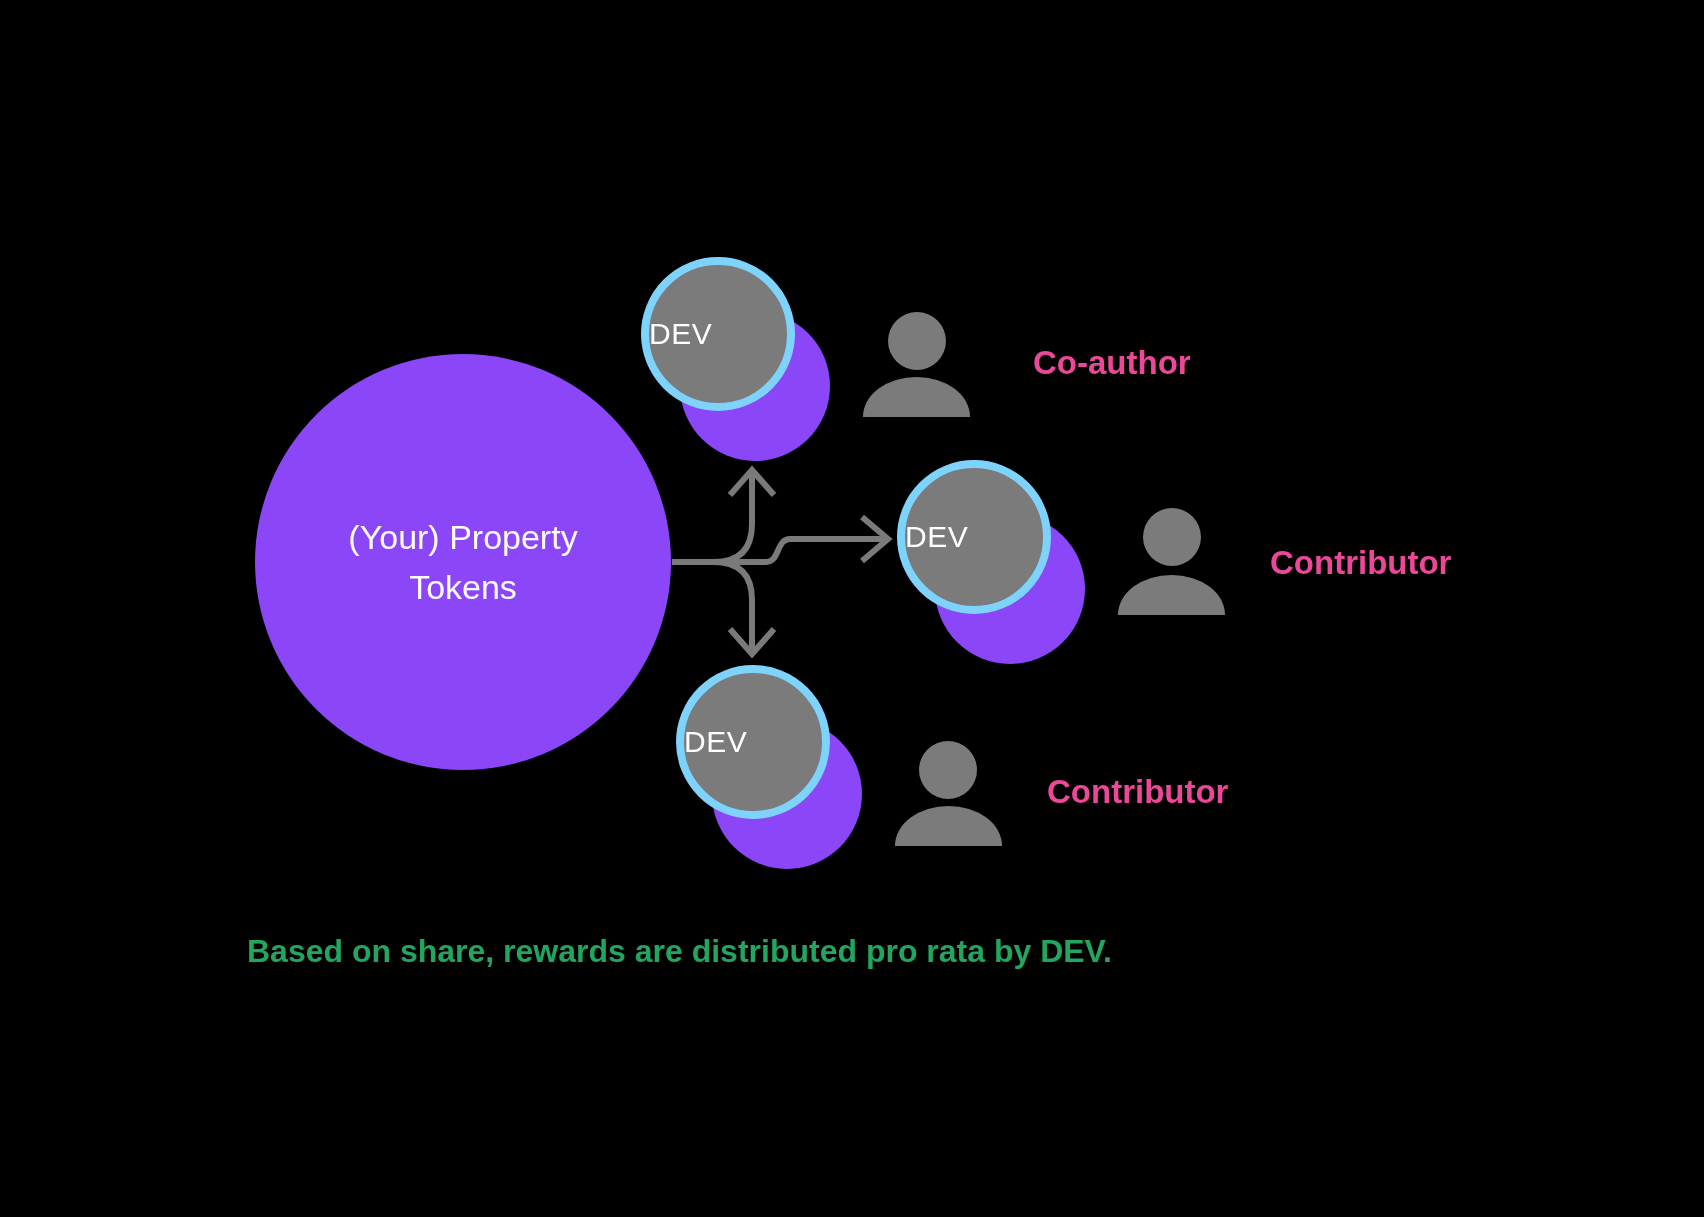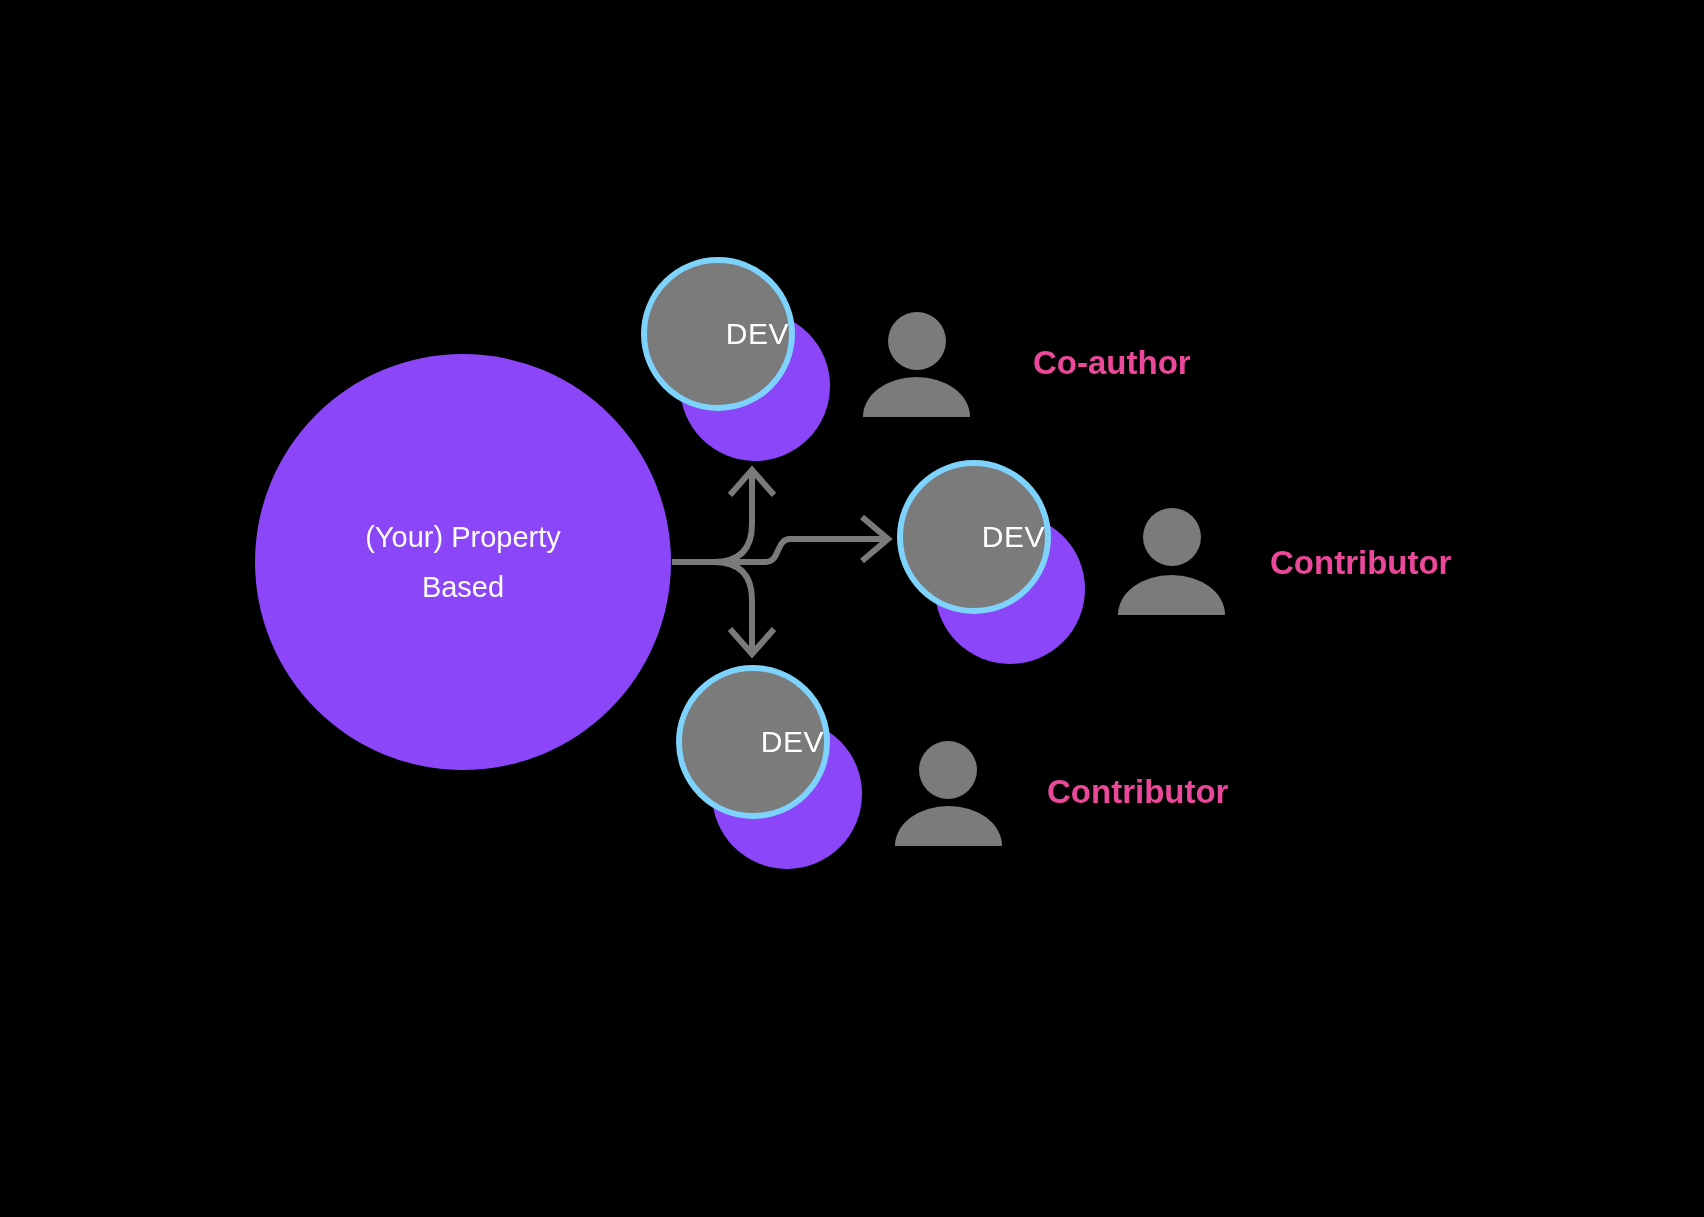--- a/index.html
+++ b/index.html
@@ -23,21 +23,21 @@
     width: 416px; height: 416px;
     background: #8B46F8;
     border-radius: 50%;
     display: flex;
     align-items: center;
     justify-content: center;
     z-index: 2;
   }
   .big-circle-label {
     color: #FCFBFE;
-    font-size: 29px;
+    font-size: 34px;
     line-height: 50px;
     text-align: center;
     font-weight: 400;
   }
 
   
   #arrows { left: 0; top: 0; z-index: 1; }
   #arrows path {
     fill: none;
     stroke: #7A7A7A;
@@ -48,25 +48,25 @@
   .token-circle {
     width: 150px; height: 150px;
     background: #8B46F8;
     border-radius: 50%;
     z-index: 3;
   }
   .dev-circle {
     width: 154px; height: 154px;
     box-sizing: border-box;
     background: #7B7B7B;
-    border: 6px solid #7dd3fc;
+    border: 8px solid #7dd3fc;
     border-radius: 50%;
     display: flex;
     align-items: center;
-    justify-content: flex-end;
+    justify-content: flex-start;
     z-index: 4;
   }
   .dev-label {
     color: #FFFFFF;
     font-size: 30px;
     font-weight: 400;
     letter-spacing: 0.5px;
   }
 
   
@@ -109,21 +109,21 @@
   <svg id="arrows" class="abs" width="1704" height="1217" viewBox="0 0 1704 1217">
     <path d="M 672 562 L 714 562"></path>
     <path d="M 714 562 Q 752 562 752 524 L 752 474 M 730 495 L 752 470 L 774 495"></path>
     <path d="M 714 562 L 766 562 C 780 562 776 539 790 539 L 884 539 M 862 517 L 888 539 L 862 561"></path>
     <path d="M 714 562 Q 752 562 752 600 L 752 650 M 730 629 L 752 654 L 774 629"></path>
   </svg>
 
   <div class="abs big-circle">
     <div class="big-circle-label">
       <div>(Your) Property</div>
-      <div>Based</div>
+      <div>Tokens</div>
     </div>
   </div>
 
   <div class="abs token-circle" style="left:680px; top:311px;"></div>
   <div class="abs dev-circle" style="left:641px; top:257px;">
     <span class="dev-label">DEV</span>
   </div>
   <div class="abs person-head" style="left:888px; top:312px;"></div>
   <div class="abs person-shoulders" style="left:863px; top:377px;"></div>
   <div class="abs role-label" style="left:1033px; top:363px;">Co-author</div>
@@ -137,14 +137,15 @@
   <div class="abs role-label" style="left:1270px; top:563px;">Contributor</div>
 
   <div class="abs token-circle" style="left:712px; top:719px;"></div>
   <div class="abs dev-circle" style="left:676px; top:665px;">
     <span class="dev-label">DEV</span>
   </div>
   <div class="abs person-head" style="left:919px; top:741px;"></div>
   <div class="abs person-shoulders" style="left:895px; top:806px;"></div>
   <div class="abs role-label" style="left:1047px; top:792px;">Contributor</div>
 
+  <div class="abs caption" style="left:247px; top:951px;">Based on share, rewards are distributed pro rata by DEV.</div>
 
 </div>
 
 </body></html>

